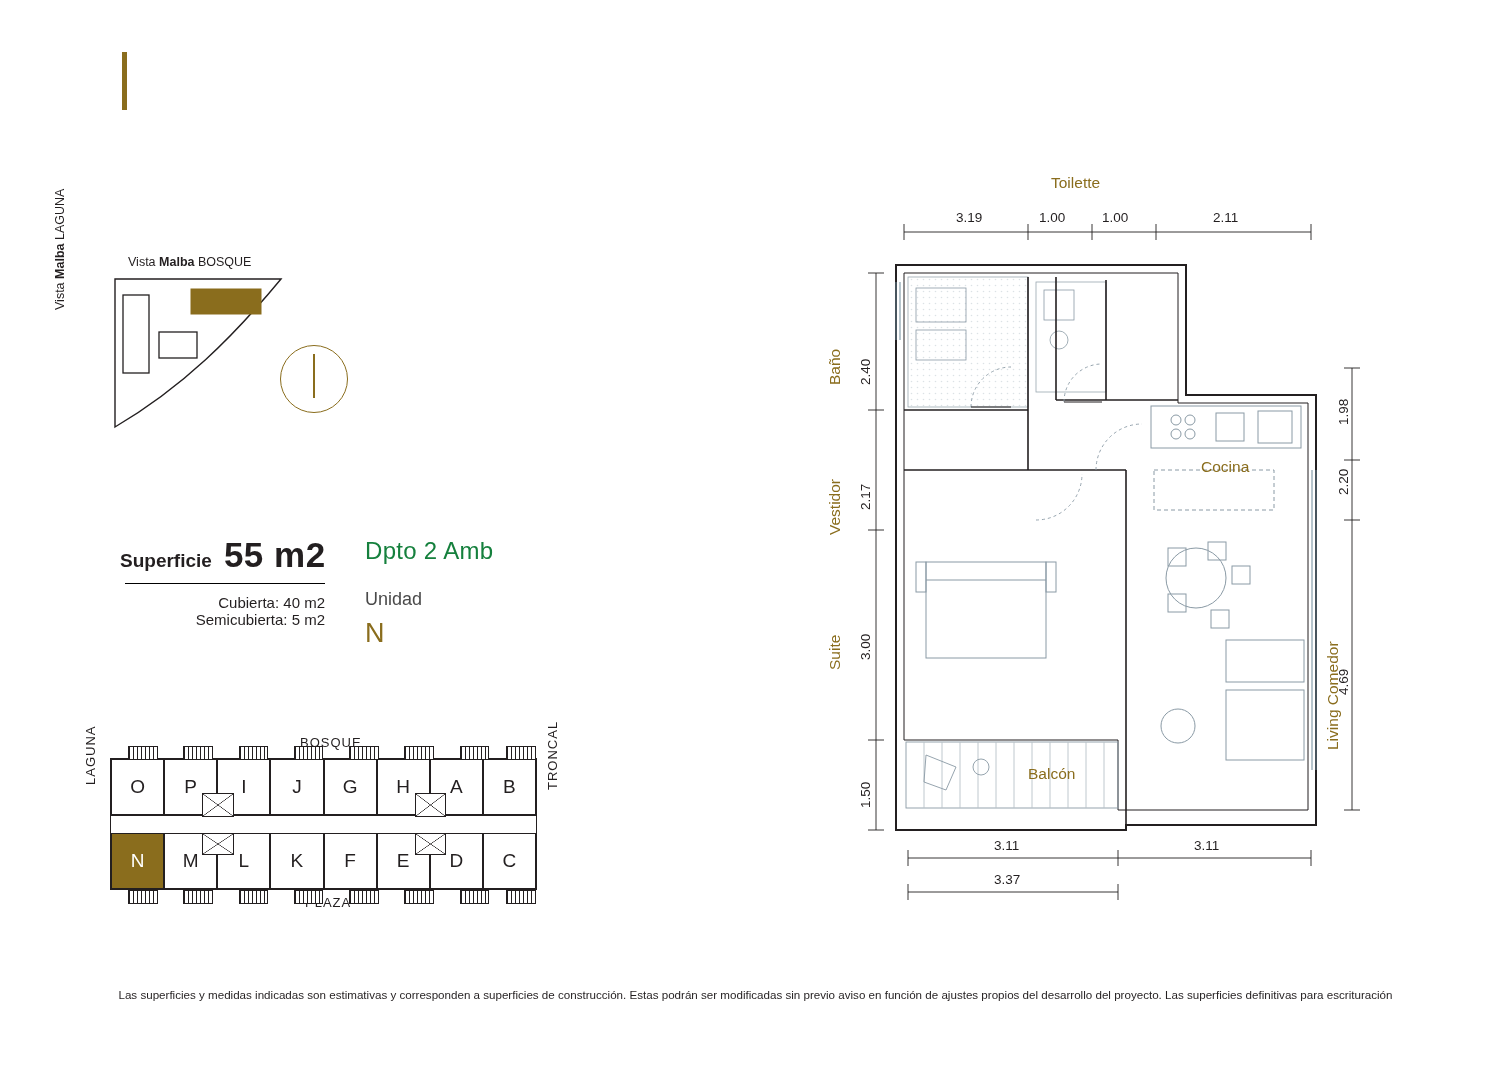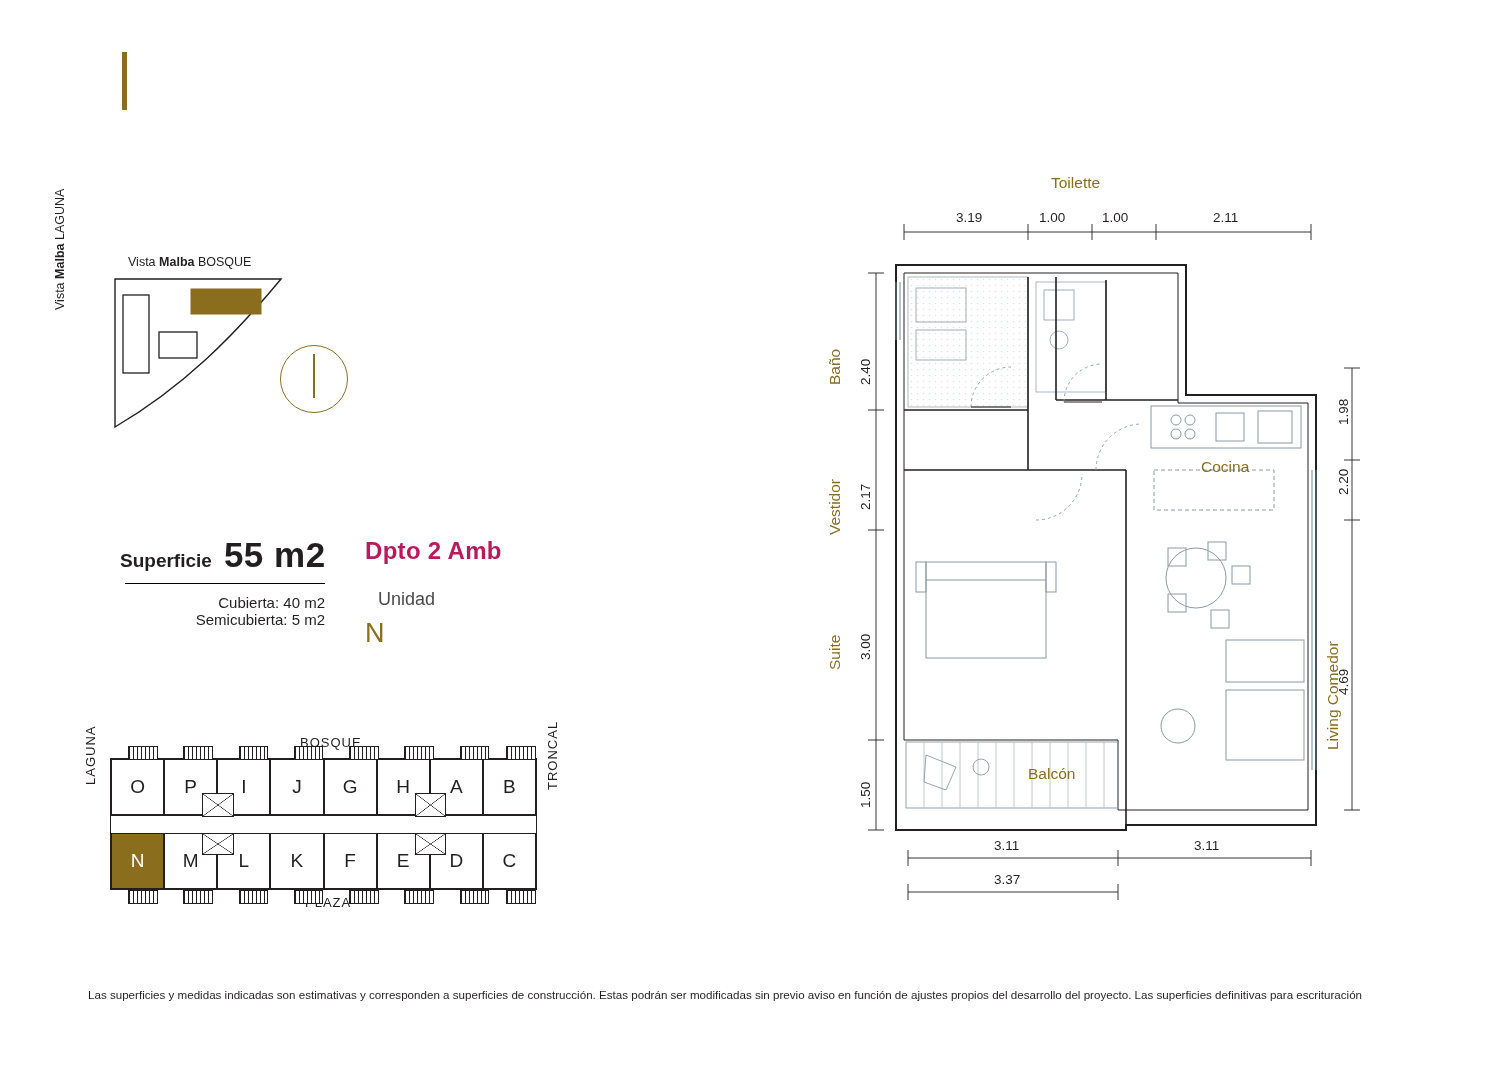--- a/index.html
+++ b/index.html
@@ -23,22 +23,22 @@
   #north-needle{position:absolute;left:32px;top:8px;width:2px;height:44px;background:#8a6d1d;}
   
   #surface{position:absolute;left:120px;top:535px;width:430px;}
   #sup-row{display:flex;align-items:baseline;}
   #sup-label{font-size:19px;font-weight:700;color:#231f20;}
   #sup-value{font-size:35px;font-weight:700;color:#231f20;margin-left:12px;letter-spacing:0.5px;}
   #sup-rule{width:200px;height:1px;background:#000;margin:8px 0 10px 5px;}
   .sup-line{font-size:15px;text-align:right;width:205px;color:#231f20;}
   .sup-line b{font-weight:400;}
   #dpto-block{position:absolute;left:245px;top:2px;}
-  #dpto-title{font-size:24px;font-weight:700;color:#be185d;letter-spacing:0.3px;}
-  #unidad-label{font-size:18px;color:#4a4a4a;margin-top:24px;margin-left:13px;}
+  #dpto-title{font-size:24px;font-weight:400;color:#15803d;letter-spacing:0.3px;}
+  #unidad-label{font-size:18px;color:#4a4a4a;margin-top:24px;}
   #unidad-letter{font-size:27px;color:#8a6d1d;margin-top:8px;}
   
   #keyplan{position:absolute;left:105px;top:735px;width:460px;height:185px;}
   #kp-bosque{position:absolute;left:195px;top:0px;font-size:13px;letter-spacing:1px;color:#231f20;}
   #kp-plaza{position:absolute;left:200px;top:160px;font-size:13px;letter-spacing:1px;color:#231f20;}
   #kp-laguna{position:absolute;left:-22px;top:50px;font-size:13px;letter-spacing:1px;color:#231f20;transform:rotate(-90deg);transform-origin:left top;}
   #kp-troncal{position:absolute;left:440px;top:55px;font-size:13px;letter-spacing:1px;color:#231f20;transform:rotate(-90deg);transform-origin:left top;}
   #kp-grid{position:absolute;left:5px;top:23px;width:425px;height:130px;border:1.6px solid #231f20;background:#fff;}
   .kp-cell{position:absolute;border:1.4px solid #231f20;display:flex;align-items:center;justify-content:center;font-size:19px;color:#231f20;background:#fff;}
   .kp-cell.sel{background:#8a6d1d;color:#ffffff;}
@@ -47,21 +47,21 @@
   .kp-core:before,.kp-core:after{content:"";position:absolute;left:0;top:0;width:100%;height:100%;}
   .kp-core:before{background:linear-gradient(to top right,transparent calc(50% - 0.6px),#231f20 50%,transparent calc(50% + 0.6px));}
   .kp-core:after{background:linear-gradient(to bottom right,transparent calc(50% - 0.6px),#231f20 50%,transparent calc(50% + 0.6px));}
   
   #plan{position:absolute;left:796px;top:170px;width:630px;height:740px;}
   .dimtxt{position:absolute;font-size:13.5px;color:#231f20;white-space:nowrap;}
   .dimtxt.vert{transform:rotate(-90deg);transform-origin:left top;}
   .roomlbl{position:absolute;font-size:15.5px;color:#8a6d1d;white-space:nowrap;}
   .roomlbl.vert{transform:rotate(-90deg);transform-origin:left top;}
   
-  #footer{position:absolute;left:88px;top:985px;width:1335px;font-size:11.6px;line-height:19px;color:#231f20;}
+  #footer{position:absolute;left:88px;top:985px;width:1335px;text-align:center;font-size:11.6px;line-height:19px;color:#231f20;}
   svg{display:block;}
 </style>
 </head>
 <body>
 
 <div id="header">
   <div id="header-divider"></div>
 </div>
 
 <div id="orientation">

